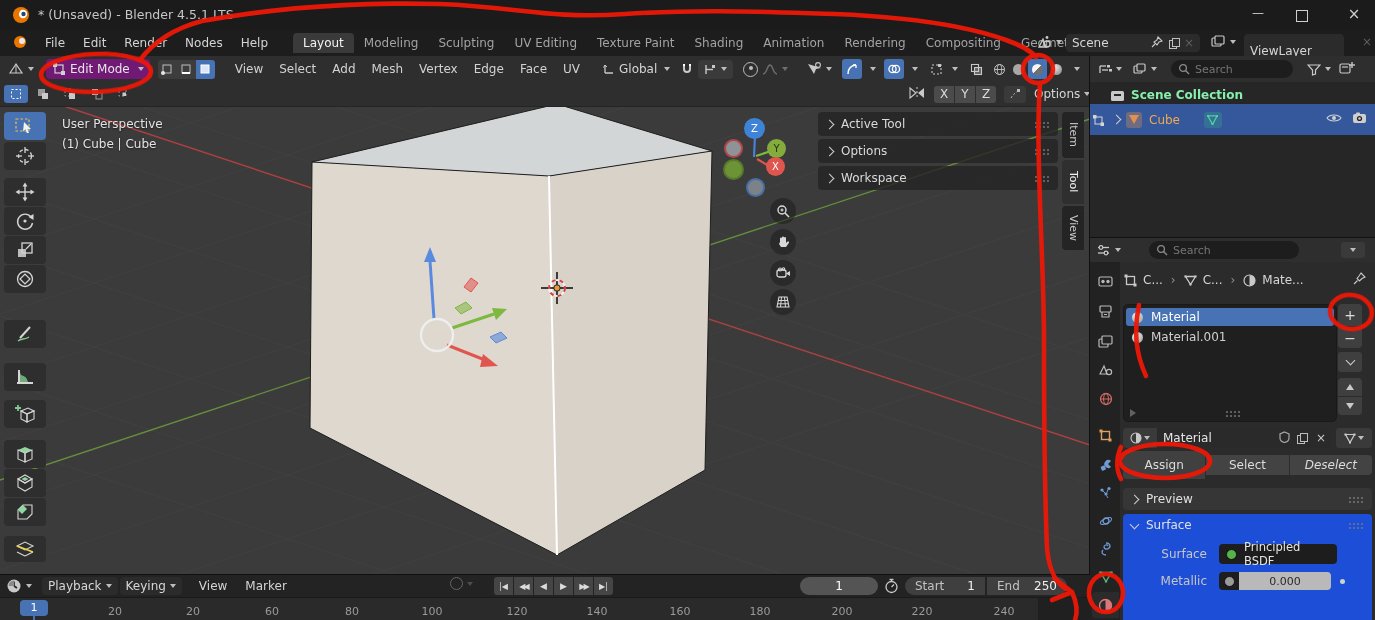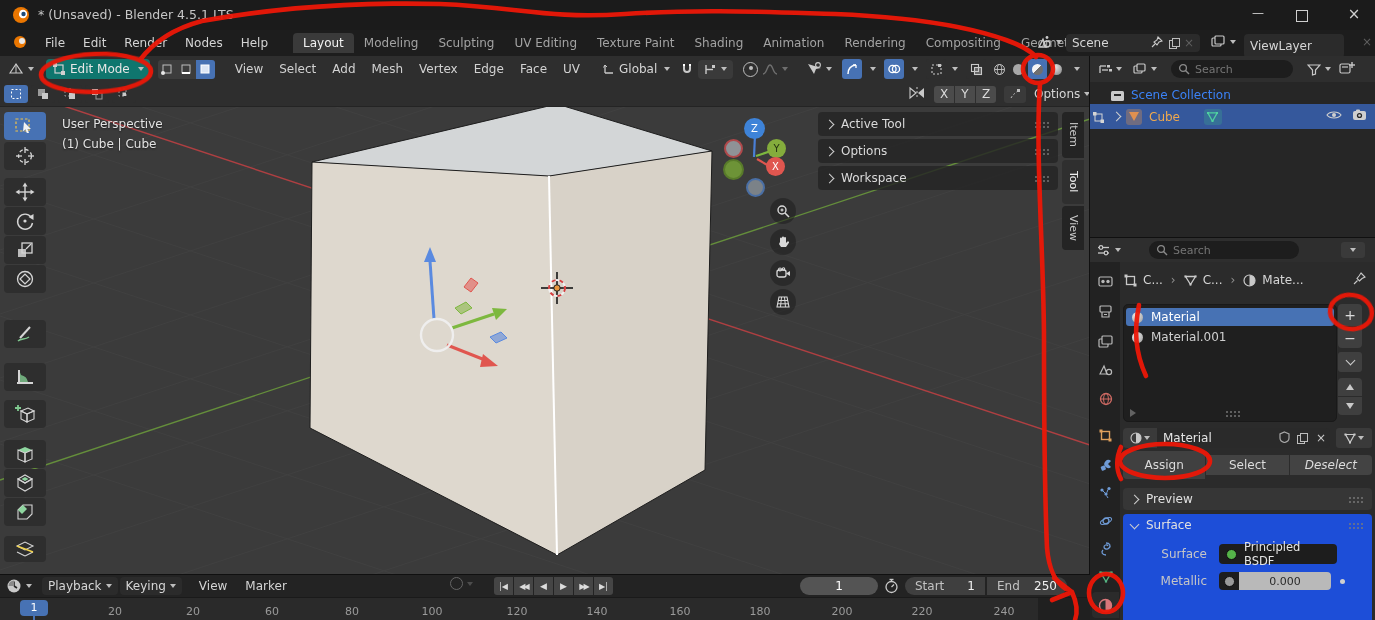--- a/index.html
+++ b/index.html
@@ -100,21 +100,21 @@
       <span class="copyico" style="margin-left:6px;"></span>
       <span style="margin-left:6px;color:#5f5f5f;">×</span>
     </div>
     <div class="abs row" style="left:1210px;top:4px;">
       <svg width="16" height="16" viewBox="0 0 16 16">
           <rect x="2" y="4" width="9" height="8" rx="1" fill="none" stroke="#c9c9c9" stroke-width="1.2"></rect>
           <rect x="5" y="2" width="9" height="8" rx="1" fill="#1d1d1d" stroke="#c9c9c9" stroke-width="1.2"></rect>
         </svg>
       <i class="caret"></i>
     </div>
-    <div class="abs field" style="left:1244px;top:4px;width:100px;height:24px;">
+    <div class="abs field" style="left:1244px;top:4px;width:100px;height:24px;align-items:flex-end;">
       <span style="flex:1;">ViewLayer</span>
     </div>
 
     <span class="abs" style="left:1362px;top:5px;color:#5f5f5f;">×</span>
   </div>
 
   <div class="abs" style="left:0;top:56px;width:1090px;height:519px;background:#3b3b3b;overflow:hidden;">
     <svg width="1090" height="519" style="position:absolute;left:0;top:0;">
 
       <g stroke="#454545" stroke-width="1" opacity="0.55">
@@ -183,21 +183,21 @@
   </div>
 
   <div class="abs row" style="left:0;top:56px;width:1090px;height:26px;background:#2e2e2e;box-shadow:0 1px 0 #222;">
     <span class="row" style="margin-left:8px;">
       <svg width="16" height="16" viewBox="0 0 16 16">
           <path d="M2 12 L8 3 L14 12 Z" fill="none" stroke="#c9c9c9" stroke-width="1.2"></path>
           <line x1="8" y1="3" x2="8" y2="12" stroke="#c9c9c9" stroke-width="1"></line>
         </svg>
       <i class="caret"></i>
     </span>
-    <span class="row field" style="margin-left:12px;height:20px;background:#0f766e;">
+    <span class="row field" style="margin-left:12px;height:20px;background:#701a75;">
       <svg width="14" height="14" viewBox="0 0 14 14">
           <rect x="3" y="3" width="8" height="8" fill="none" stroke="#d0d0d0" stroke-width="1.2"></rect>
           <rect x="1" y="1" width="4" height="4" fill="#d0d0d0"></rect>
           <rect x="9" y="9" width="4" height="4" fill="#d0d0d0"></rect>
         </svg>
       <span style="margin:0 4px;color:#e6e6e6;">Edit Mode</span>
       <i class="caret"></i>
     </span>
     <span class="btn" style="width:19px;height:19px;margin-left:8px;border-radius:3px 0 0 3px;">
       <svg width="12" height="12" viewBox="0 0 12 12">
@@ -564,23 +564,23 @@
             <line x1="13" y1="1" x2="13" y2="7" stroke="#c9c9c9" stroke-width="1.4"></line>
             <line x1="10" y1="4" x2="16" y2="4" stroke="#c9c9c9" stroke-width="1.4"></line>
           </svg>
       </span>
     </div>
     <div class="row" style="height:18px;margin-top:4px;padding-left:20px;">
       <svg width="15" height="13" viewBox="0 0 15 13">
           <rect x="1" y="2" width="13" height="10" rx="1.5" fill="#c9c9c9"></rect>
           <rect x="4" y="5" width="7" height="2" fill="#262626"></rect>
         </svg>
-      <span style="margin-left:6px;color:#3b82f6;">Scene Collection</span>
-    </div>
-    <div class="row" style="height:25px;background:#35589c;padding-left:2px;">
+      <span style="margin-left:6px;color:#86efac;font-weight:bold;">Scene Collection</span>
+    </div>
+    <div class="row" style="height:31px;background:#35589c;padding-left:2px;">
       <svg width="13" height="12" viewBox="0 0 13 12">
           <rect x="3" y="3" width="7" height="7" fill="none" stroke="#d5d5d5" stroke-width="1"></rect>
           <rect x="1" y="1" width="3.5" height="3.5" fill="#d5d5d5"></rect>
           <rect x="8.5" y="8.5" width="3.5" height="3.5" fill="#d5d5d5"></rect>
         </svg>
       <i class="chev r" style="margin:0 6px 0 8px;"></i>
       <span class="dot" style="width:16px;height:16px;border-radius:3px;background:rgba(222,145,80,.35);display:flex;align-items:center;justify-content:center;">
         <svg width="10" height="9" viewBox="0 0 10 9">
             <polygon points="0,0 10,0 5,9" fill="#e09050"></polygon>
           </svg>

